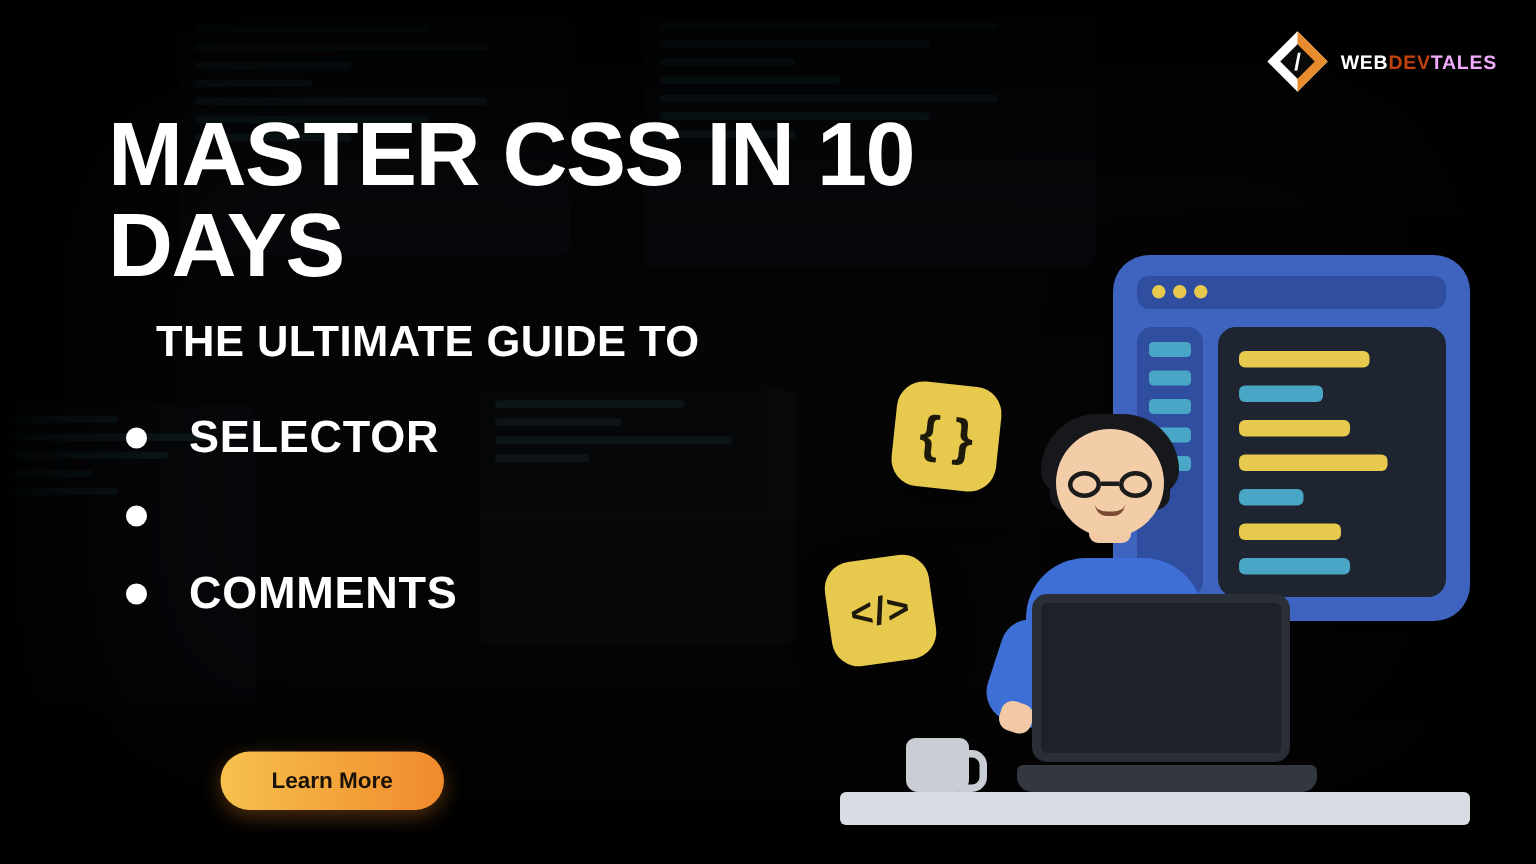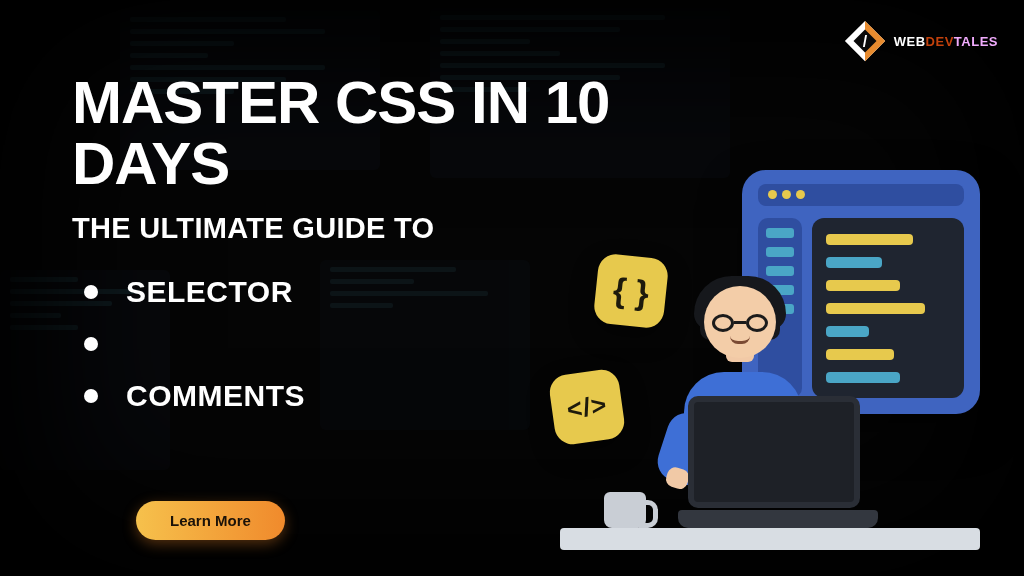--- a/index.html
+++ b/index.html
@@ -21,28 +21,28 @@
 
     
     .logo { position:absolute; top:18px; right:26px; display:flex; align-items:center; gap:6px; }
     .logo svg { width:46px; height:46px; }
     .logo-text { font-size:13px; font-weight:800; letter-spacing:.5px; }
     .logo-text .a{color:#fff} .logo-text .b{color:#c2410c} .logo-text .c{color:#f0abfc}
 
     
     .content { position:absolute; top:72px; left:72px; width:560px; }
     .title { font-size:60px; font-weight:900; letter-spacing:-1px; line-height:1.02; }
-    .subtitle { margin-top:18px; font-size:29px; font-weight:700; letter-spacing:.3px; }
+    .subtitle { margin-top:18px; font-size:29px; font-weight:700; letter-spacing:.3px;margin-left:32px; }
     .bullets { margin-top:30px; list-style:none; }
     .bullets li { display:flex; align-items:center; gap:28px; margin-bottom:28px; }
     .dot { width:14px; height:14px; border-radius:50%; background:#fff; flex:0 0 14px; margin-left:12px; }
     .bl { font-size:30px; font-weight:900; letter-spacing:.5px; }
 
     .learn {
-      position:absolute; left:136px; bottom:36px;
+      position:absolute; left:147px; bottom:36px;
       padding:11px 34px; border-radius:999px; border:none;
       background:linear-gradient(90deg, #f6c14c 0%, #f08a2c 100%);
       color:#1b1208; font-weight:800; font-size:15px; cursor:pointer;
       box-shadow:0 4px 14px rgba(240,138,44,.35);
     }
 
     
     .illo { position:absolute; right:44px; bottom:26px; width:420px; height:380px; }
     .desk { position:absolute; bottom:0; left:0; width:100%; height:22px; background:#d8dde3; border-radius:4px; }
     .mug { position:absolute; bottom:22px; left:44px; width:42px; height:36px; background:#c9ced5; border-radius:6px 6px 8px 8px; }

